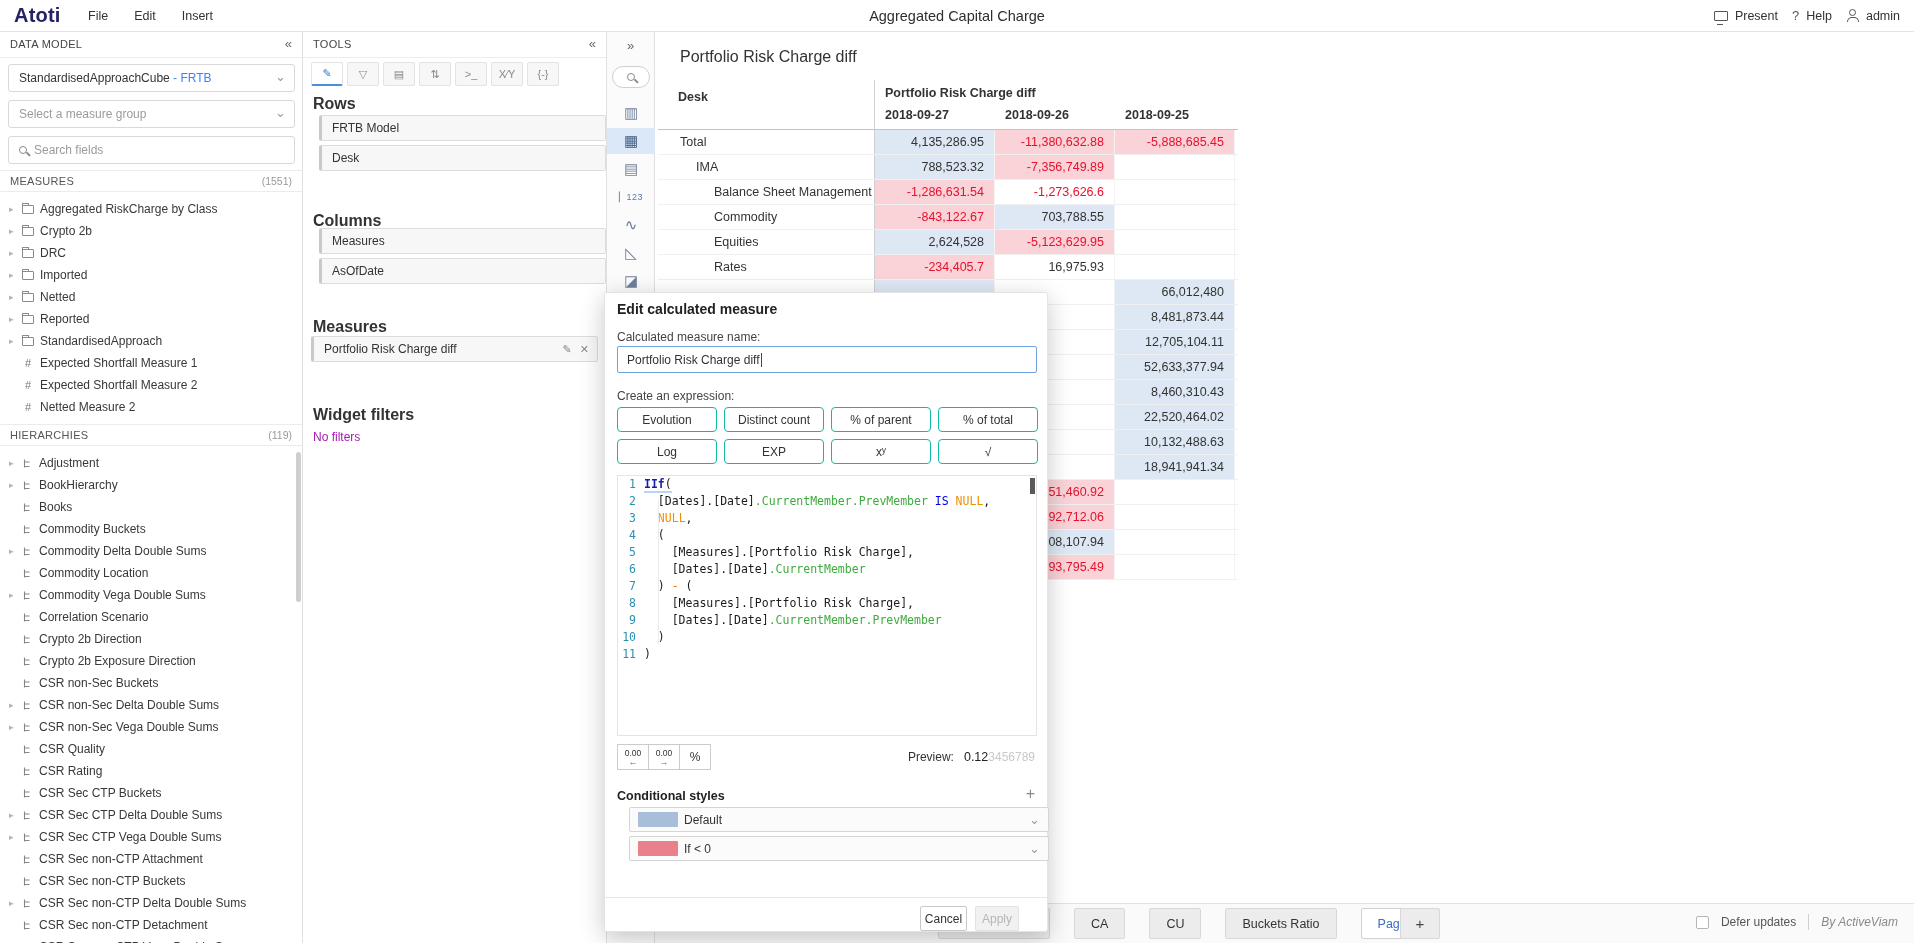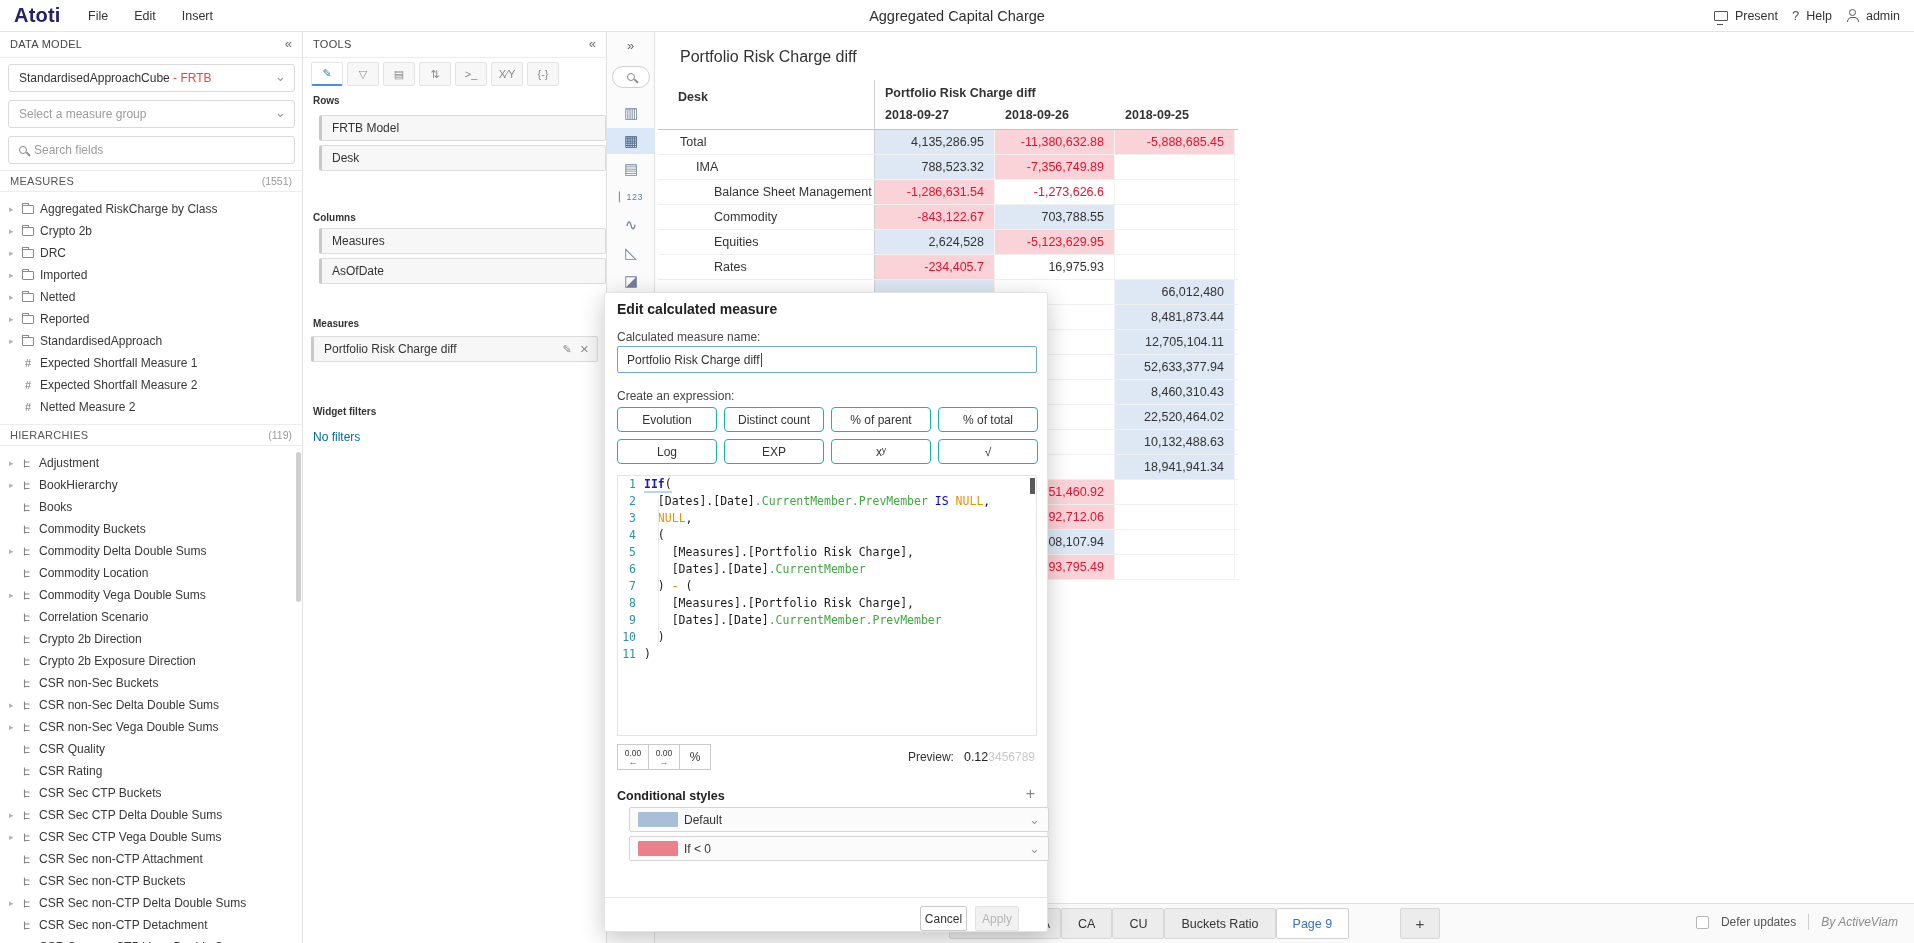--- a/index.html
+++ b/index.html
@@ -28,21 +28,21 @@
   #strip { position:absolute; left:607px; top:32px; width:48px; height:911px; background:#fbfbfb; border-right:1px solid #e0e0e0; }
   #main { position:absolute; left:655px; top:32px; width:1259px; height:911px; background:#fff; }
 
   .panel-header { height:26px; border-bottom:1px solid #ececec; position:relative; }
   .panel-header .ph-label { position:absolute; left:10px; top:6px; font-size:11px; color:#444; letter-spacing:.3px; }
   .collapse { position:absolute; right:10px; top:4px; font-size:13px; color:#666; cursor:pointer; }
 
   .select-box { position:absolute; left:8px; width:287px; height:28px; border:1px solid #d9d9d9; border-radius:3px; background:#fff; font-size:12px; display:flex; align-items:center; padding:0 24px 0 10px; }
   .select-box .chev { position:absolute; right:8px; top:4px; color:#999; font-size:13px; }
   .ghost-text { color:#9b9b9b; }
-  .suffix { color:#ef4444; white-space:pre; }
+  .suffix { color:#3b82f6; white-space:pre; }
 
   .search-box { position:absolute; left:8px; width:287px; height:28px; border:1px solid #d9d9d9; border-radius:3px; background:#fff; display:flex; align-items:center; gap:7px; padding:0 10px; font-size:12px; }
   .mag { width:8px; height:8px; border:1.5px solid #888; border-radius:50%; position:relative; display:inline-block; flex:none; }
   .mag::after { content:""; position:absolute; width:4.5px; height:1.5px; background:#888; transform:rotate(45deg); right:-4px; bottom:-1px; }
 
   .section-header { position:absolute; left:0; width:100%; height:22px; border-top:1px solid #ececec; border-bottom:1px solid #ececec; background:#fff; }
   .section-header .sh-label { position:absolute; left:10px; top:4px; font-size:11px; color:#555; letter-spacing:.3px; }
   .section-header .sh-count { position:absolute; right:10px; top:4px; font-size:10.5px; color:#9a9a9a; }
 
   .tree { position:absolute; left:0; width:100%; overflow:hidden; }
@@ -51,24 +51,24 @@
   .folder-icon { width:12px; height:9px; border:1px solid #8a8a8a; border-radius:1px; position:relative; flex:none; margin-top:1px; }
   .folder-icon::before { content:""; position:absolute; top:-3px; left:-1px; width:5px; height:2px; border:1px solid #8a8a8a; border-bottom:none; border-radius:1px 1px 0 0; }
   .hash-icon { width:12px; text-align:center; color:#777; font-size:11px; flex:none; }
   .hier-icon { flex:none; margin-top:1px; }
   #sidebar-scrollthumb { position:absolute; right:1px; top:420px; width:5px; height:150px; background:#cfcfcf; border-radius:3px; }
 
   
   #tool-tabs { position:absolute; left:8px; top:30px; display:flex; gap:4px; }
   .tool-tab { width:32px; height:24px; border:1px solid #e3e3e3; border-radius:2px; background:#f7f7f7; display:flex; align-items:center; justify-content:center; font-size:11px; color:#8a8a8a; cursor:pointer; }
   .tool-tab.active { background:#fff; border-bottom:2px solid #4a90d9; color:#3b82d0; }
-  .tools-label { position:absolute; left:10px; font-size:10px; font-weight:700; color:#333; }
+  .tools-label { position:absolute; left:10px; font-size:16px; font-weight:700; color:#333; }
   .chip { position:absolute; left:8px; width:287px; height:26px; background:#f7f7f7; border:1px solid #dcdcdc; border-left:3px solid #c9c9c9; border-radius:2px; display:flex; align-items:center; padding:0 8px 0 10px; font-size:12px; color:#333; }
   .chip .chip-icons { margin-left:auto; display:flex; gap:8px; color:#8a8a8a; font-size:11px; }
-  .muted { color:#0369a1; font-size:12px; }
+  .muted { color:#a21caf; font-size:12px; }
 
   
   #strip .expand { position:absolute; left:0; width:100%; top:6px; text-align:center; font-size:13px; color:#666; }
   #strip-search { position:absolute; left:5px; top:34px; width:38px; height:22px; border:1px solid #d0d0d0; border-radius:11px; background:#fff; display:flex; align-items:center; justify-content:center; }
   .strip-icon { position:absolute; left:0; width:48px; height:26px; display:flex; align-items:center; justify-content:center; font-size:15px; color:#71809b; cursor:pointer; }
   .strip-icon.active { background:#dbe8f8; color:#3f5a7d; }
   .strip-icon.small-text { font-size:9px; letter-spacing:.5px; color:#5b7bb0; }
 
   
   #pivot-title { position:absolute; left:25px; top:16px; font-size:16px; color:#333; }
@@ -82,21 +82,21 @@
   .prow { display:flex; height:25px; border-bottom:1px solid #f0f0f0; }
   .plabel { width:217px; border-right:1px solid #cfcfcf; display:flex; align-items:center; color:#333; }
   .ind0 { padding-left:22px; } .ind1 { padding-left:38px; } .ind2 { padding-left:56px; }
   .pcell { width:120px; display:flex; align-items:center; justify-content:flex-end; padding-right:10px; border-right:1px solid #f3f3f3; color:#333; }
   .pcell.pos { background:#dde8f4; }
   .pcell.neg { background:#f9d3d7; color:#e8112d; }
   .pcell.negp { color:#e8112d; }
 
   
   #tabbar { position:absolute; left:0; bottom:0; width:1259px; height:40px; background:#fafafa; border-top:1px solid #e2e2e2; z-index:5; }
-  #tabs { position:absolute; left:294px; top:4px; display:flex; gap:0; }
+  #tabs { position:absolute; left:283px; top:4px; display:flex; gap:24px; }
   .sheet-tab { height:31px; background:#ececec; border:1px solid #d8d8d8; border-radius:2px; display:flex; align-items:center; justify-content:center; padding:0 16px; font-size:12.5px; color:#333; cursor:pointer; white-space:nowrap; }
   .sheet-tab.clipped { width:112px; justify-content:flex-end; padding-right:10px; }
   .sheet-tab.active { background:#fff; color:#3b6fc4; border-color:#d0d0d0; }
   #add-tab { height:31px; width:40px; background:#ececec; border:1px solid #d8d8d8; border-radius:2px; display:flex; align-items:center; justify-content:center; font-size:15px; color:#444; cursor:pointer; }
   #tabbar-right { position:absolute; right:16px; top:10px; display:flex; align-items:center; gap:12px; font-size:12px; }
   #defer-box { width:13px; height:13px; border:1px solid #b5b5b5; border-radius:2px; background:#fff; }
   #defer-label { color:#555; }
   #tabbar-divider { width:1px; height:16px; background:#cfcfcf; }
   #brand { font-style:italic; color:#8a8a8a; }
 

